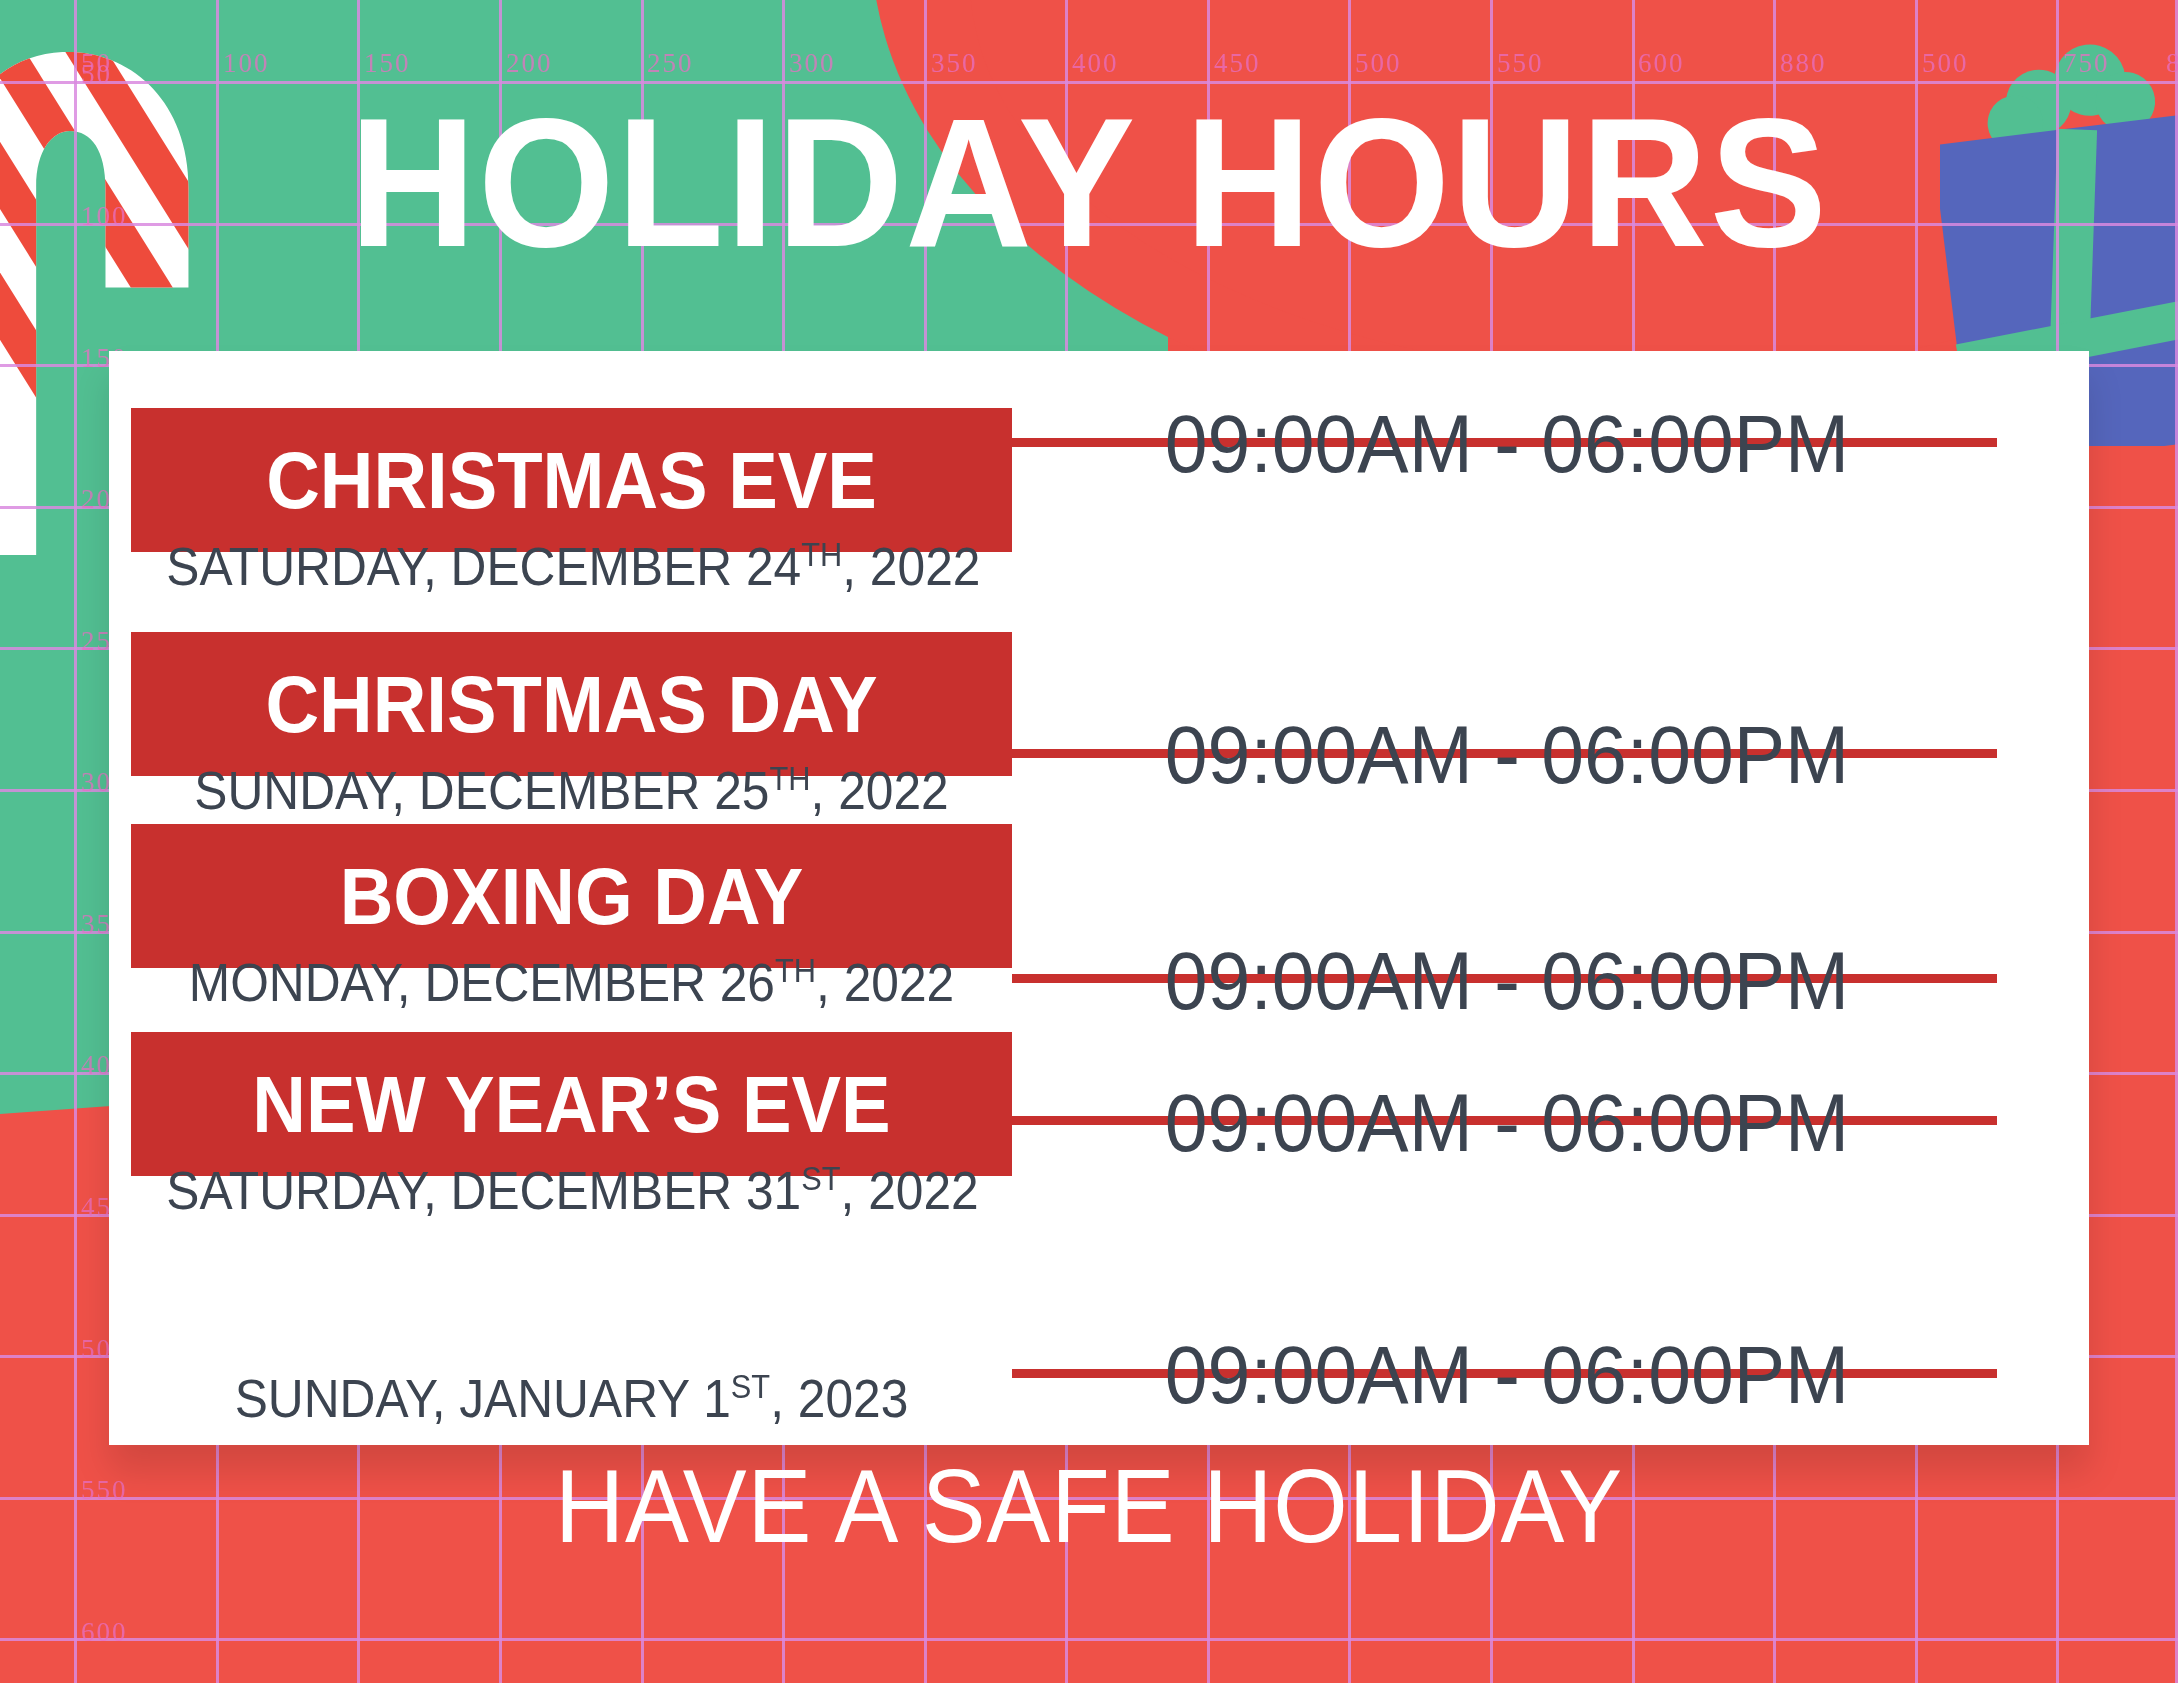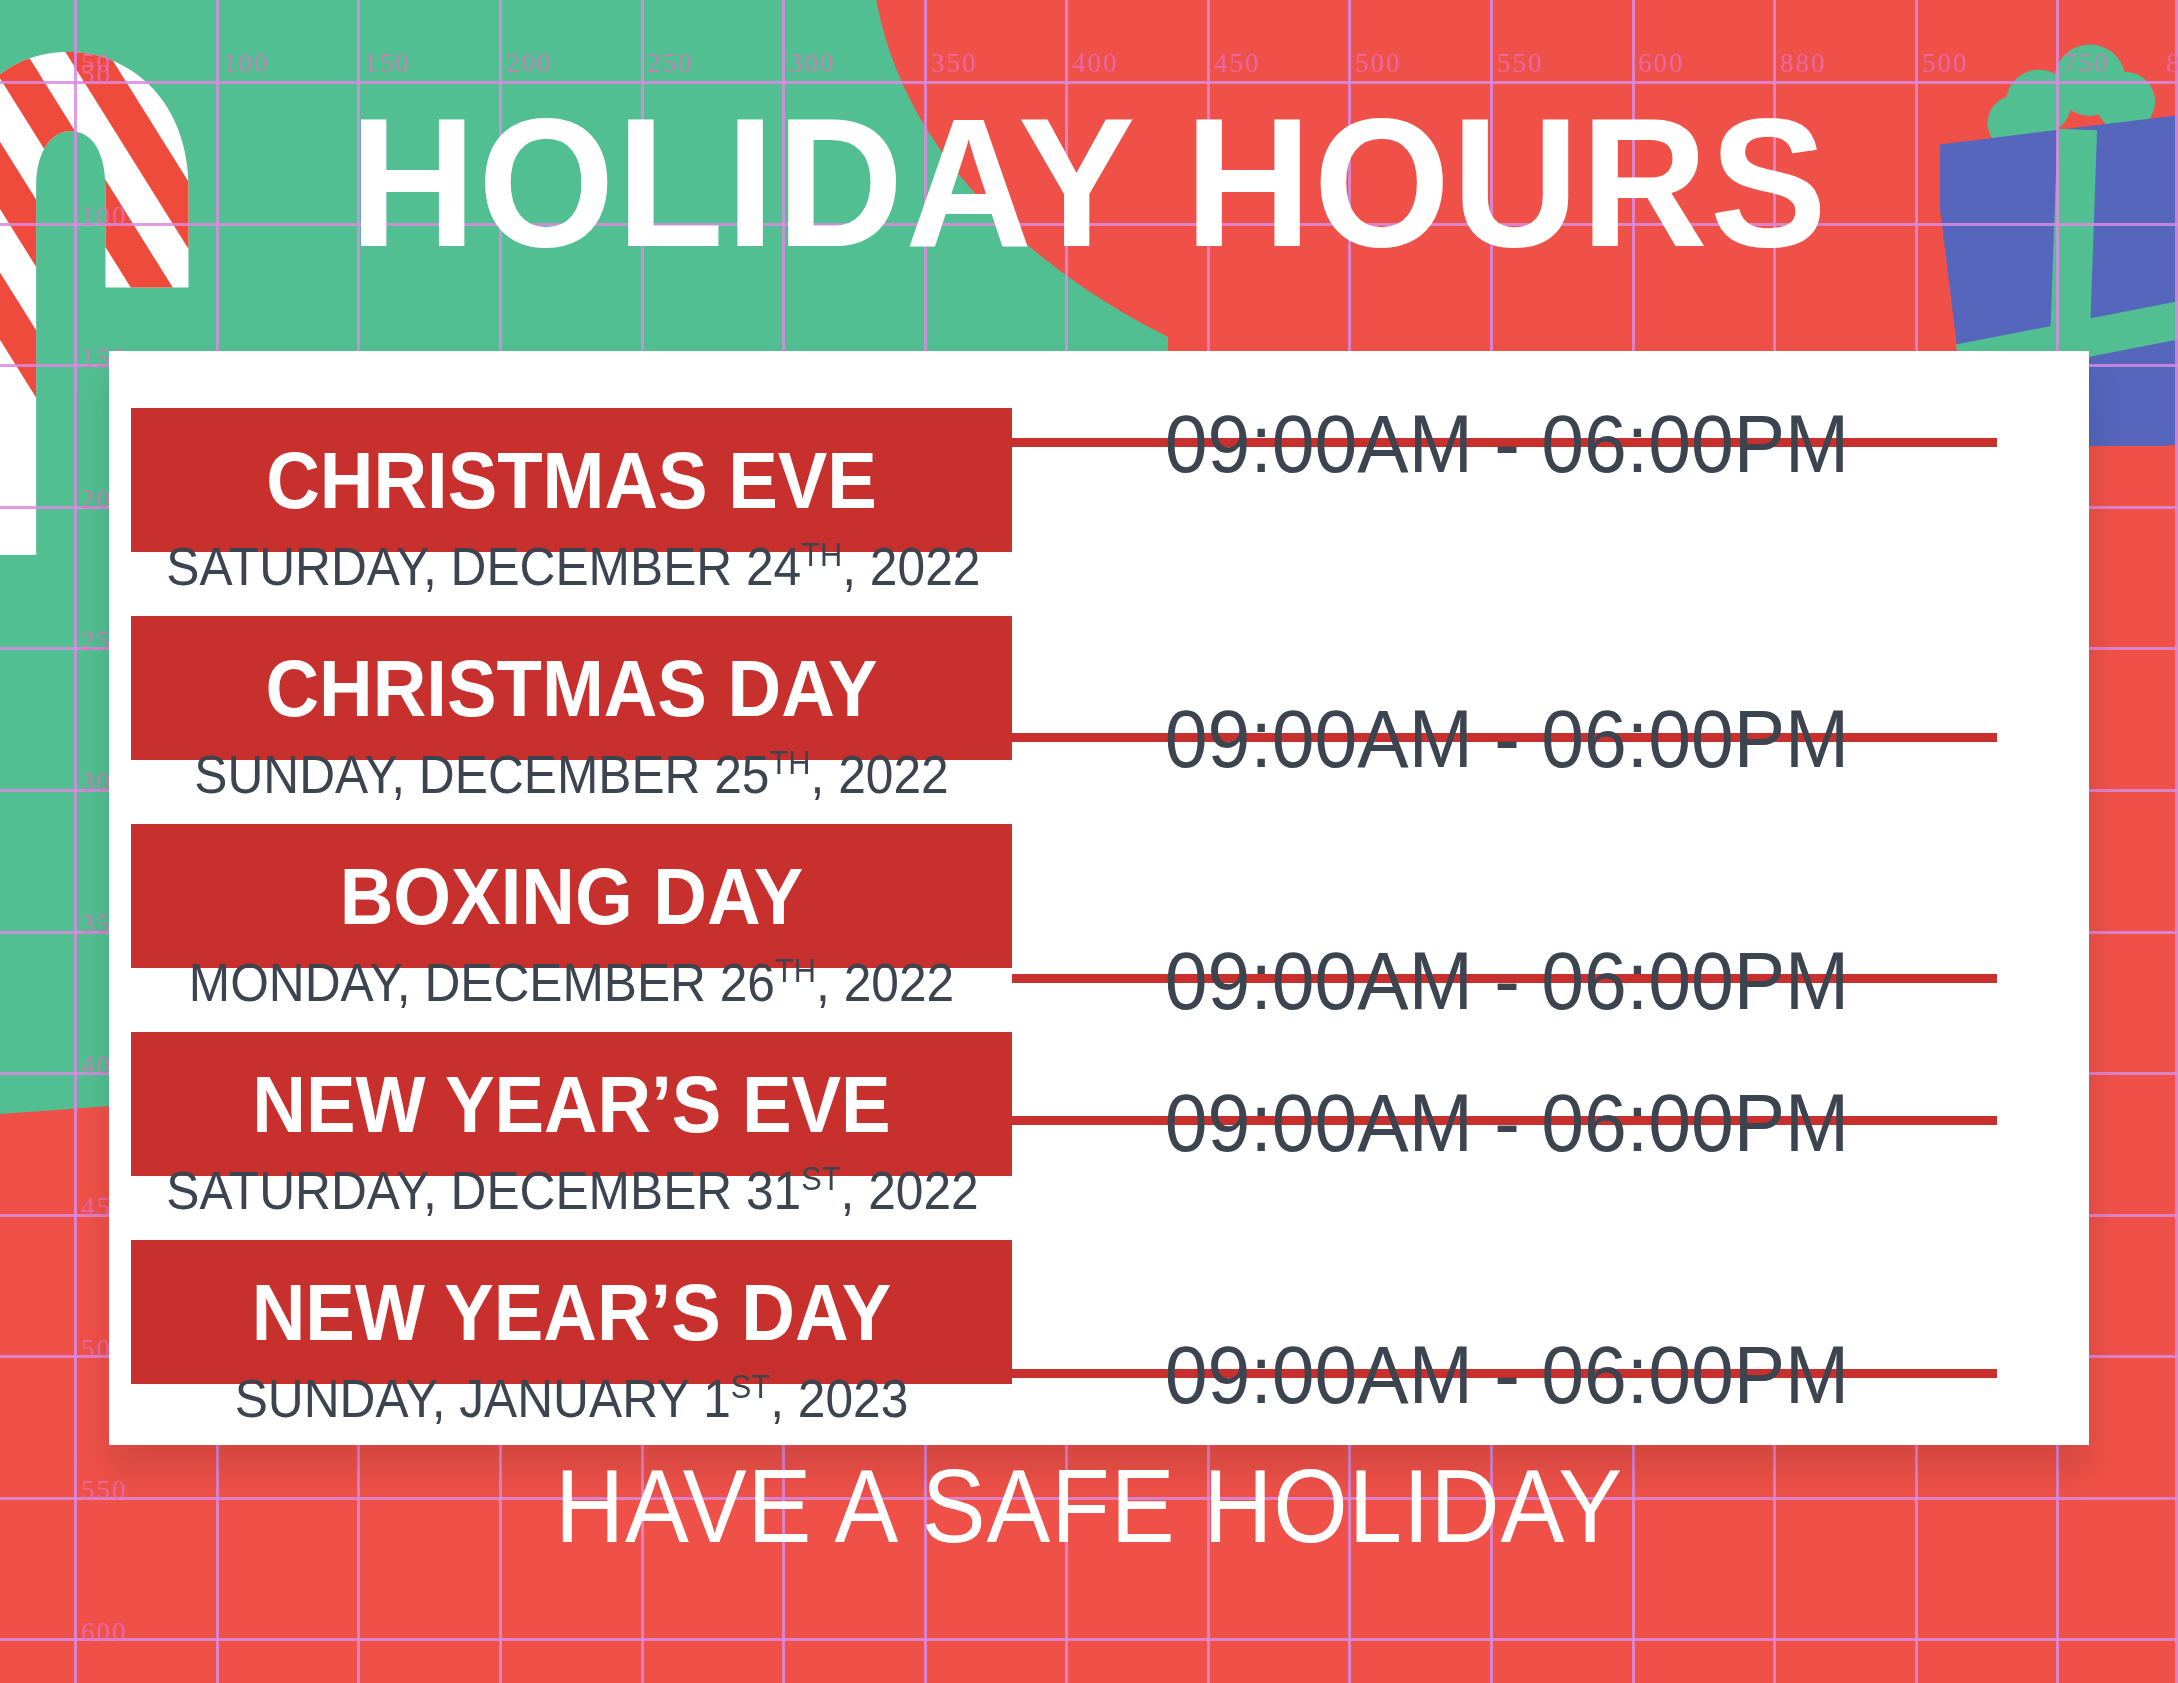--- a/index.html
+++ b/index.html
@@ -54,21 +54,21 @@
   }
 
   
   .card{
     position:absolute;left:109px;top:351px;width:1980px;height:1094px;
     background:#FFFFFF;
     box-shadow:0 26px 34px rgba(0,0,0,.12);
   }
   .rows{position:absolute;inset:0;}
   .row{position:absolute;left:0;width:100%;height:207px;}
-  .row0{top:57px;} .row1{top:265px;} .row2{top:473px;}
+  .row0{top:57px;} .row1{top:281px;} .row2{top:473px;}
   .row3{top:681px;} .row4{top:889px;}
 
   .band{
     position:absolute;left:22px;top:0;width:881px;height:144px;
     background:#C8302E;
   }
   .band-label{
     position:absolute;left:0;right:0;top:50%;transform:translateY(-50%) scaleX(0.94);
     text-align:center;color:#FFFFFF;
     font-size:79px;line-height:1;font-weight:bold;letter-spacing:0px;
@@ -253,23 +253,20 @@
       <div class="row row3">
         <div class="band">
           <div class="band-label">NEW YEAR’S EVE</div>
         </div>
         <div class="date"><span>SATURDAY, DECEMBER 31</span><sup>ST</sup><span>, 2022</span></div>
         <div class="rule rule3"></div>
         <div class="time time3">09:00AM - 06:00PM</div>
       </div>
 
       <div class="row row4">
-        <div class="band">
-          <div class="band-label">NEW YEAR’S DAY</div>
-        </div>
         <div class="date"><span>SUNDAY, JANUARY 1</span><sup>ST</sup><span>, 2023</span></div>
         <div class="rule rule4"></div>
         <div class="time time4">09:00AM - 06:00PM</div>
       </div>
 
     </div>
   </div>
 
   <div class="footer">HAVE A SAFE HOLIDAY</div>
 

